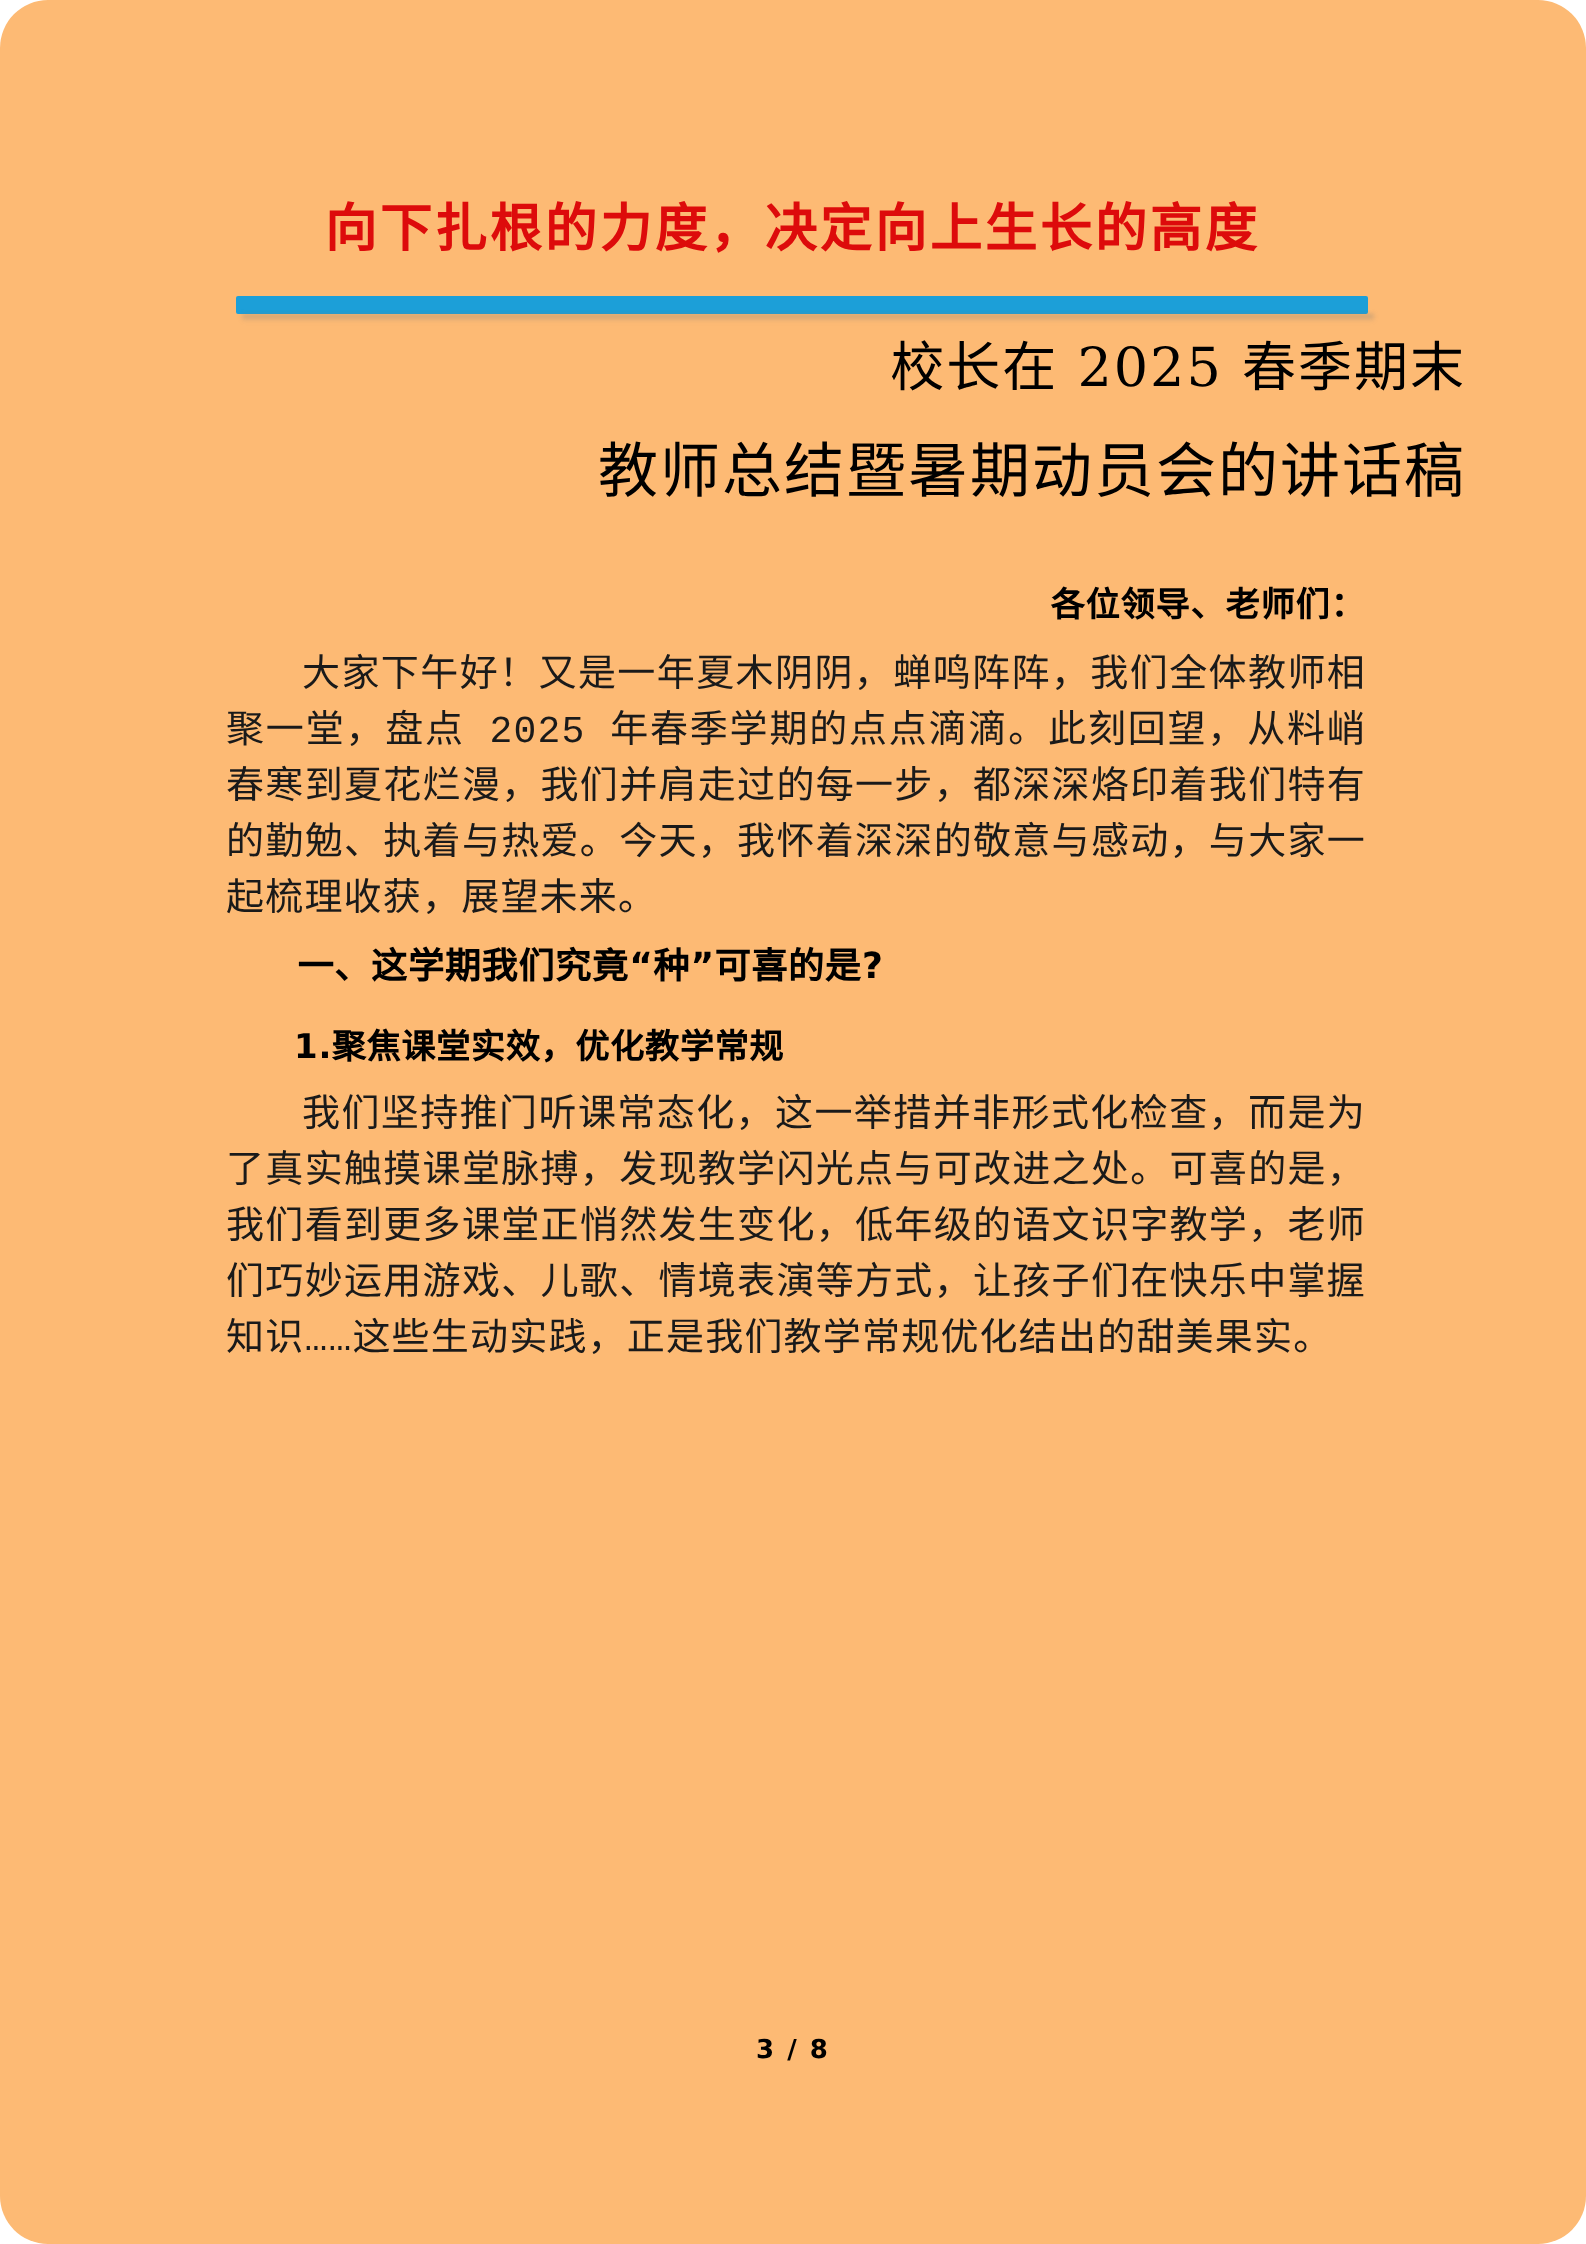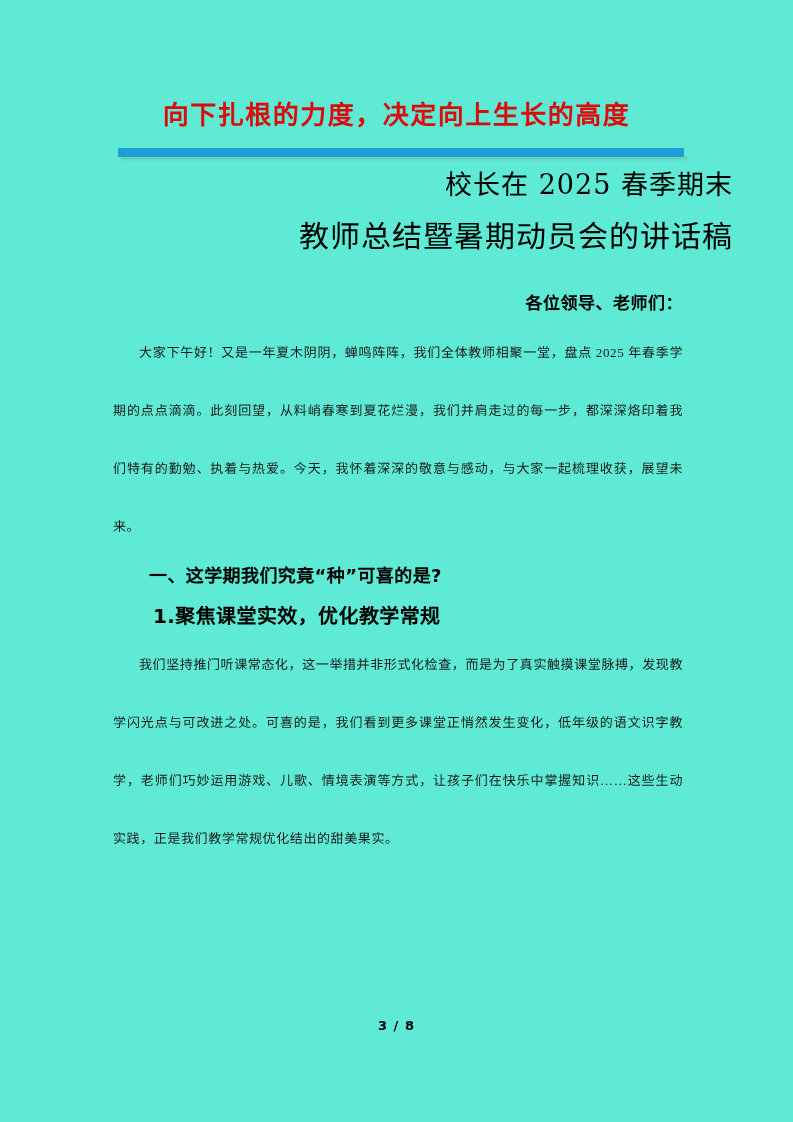--- a/index.html
+++ b/index.html
@@ -95,23 +95,23 @@
     font-weight: bold;
     line-height: 40px;
     color: #000000;
     letter-spacing: 0.5px;
     margin: 0 0 1px 0;
     text-align: right;
   }
 
   p.para {
     margin: 0;
-    font-family: Liberation Serif, serif;
-    font-size: 13px;
-    line-height: 58px;
+    font-family: Liberation Mono, monospace;
+    font-size: 19px;
+    line-height: 28px;
     color: #1a1a1a;
     text-align: justify;
     text-justify: inter-ideograph;
     text-indent: 2em;
     letter-spacing: 0.6px;
   }
 
   h2.section-heading {
     margin: 0;
     font-family: "DejaVu Sans", "Liberation Sans", sans-serif;
@@ -119,21 +119,21 @@
     font-weight: bold;
     line-height: 40px;
     color: #000000;
     text-indent: 2em;
     letter-spacing: 0.4px;
   }
 
   h3.sub-heading {
     margin: 0;
     font-family: "DejaVu Sans", "Liberation Sans", sans-serif;
-    font-size: 20px;
+    font-size: 17px;
     font-weight: bold;
     line-height: 40px;
     color: #000000;
     text-indent: 2em;
     letter-spacing: 0.4px;
   }
 
   
   .page-footer {
     position: absolute;
@@ -144,21 +144,21 @@
     font-family: "DejaVu Sans", "Liberation Sans", sans-serif;
     font-size: 13px;
     font-weight: bold;
     color: #000000;
     letter-spacing: 1px;
   }
 </style>
 </head>
 <body>
 
-<div class="page" style="background: #5eead4;">
+<div class="page" style="background: #fdba74; border-radius: 24px;">
 
   <div class="banner-title" style="color: rgb(221, 11, 11);">向下扎根的力度，决定向上生长的高度</div>
 
   <div class="blue-rule-wrap">
     <div class="blue-rule-shadow"></div>
     <div class="blue-rule" style="background: rgb(28, 159, 216);"></div>
   </div>
 
   <div class="doc-title">
     <div class="line1">校长在 2025 春季期末</div>

